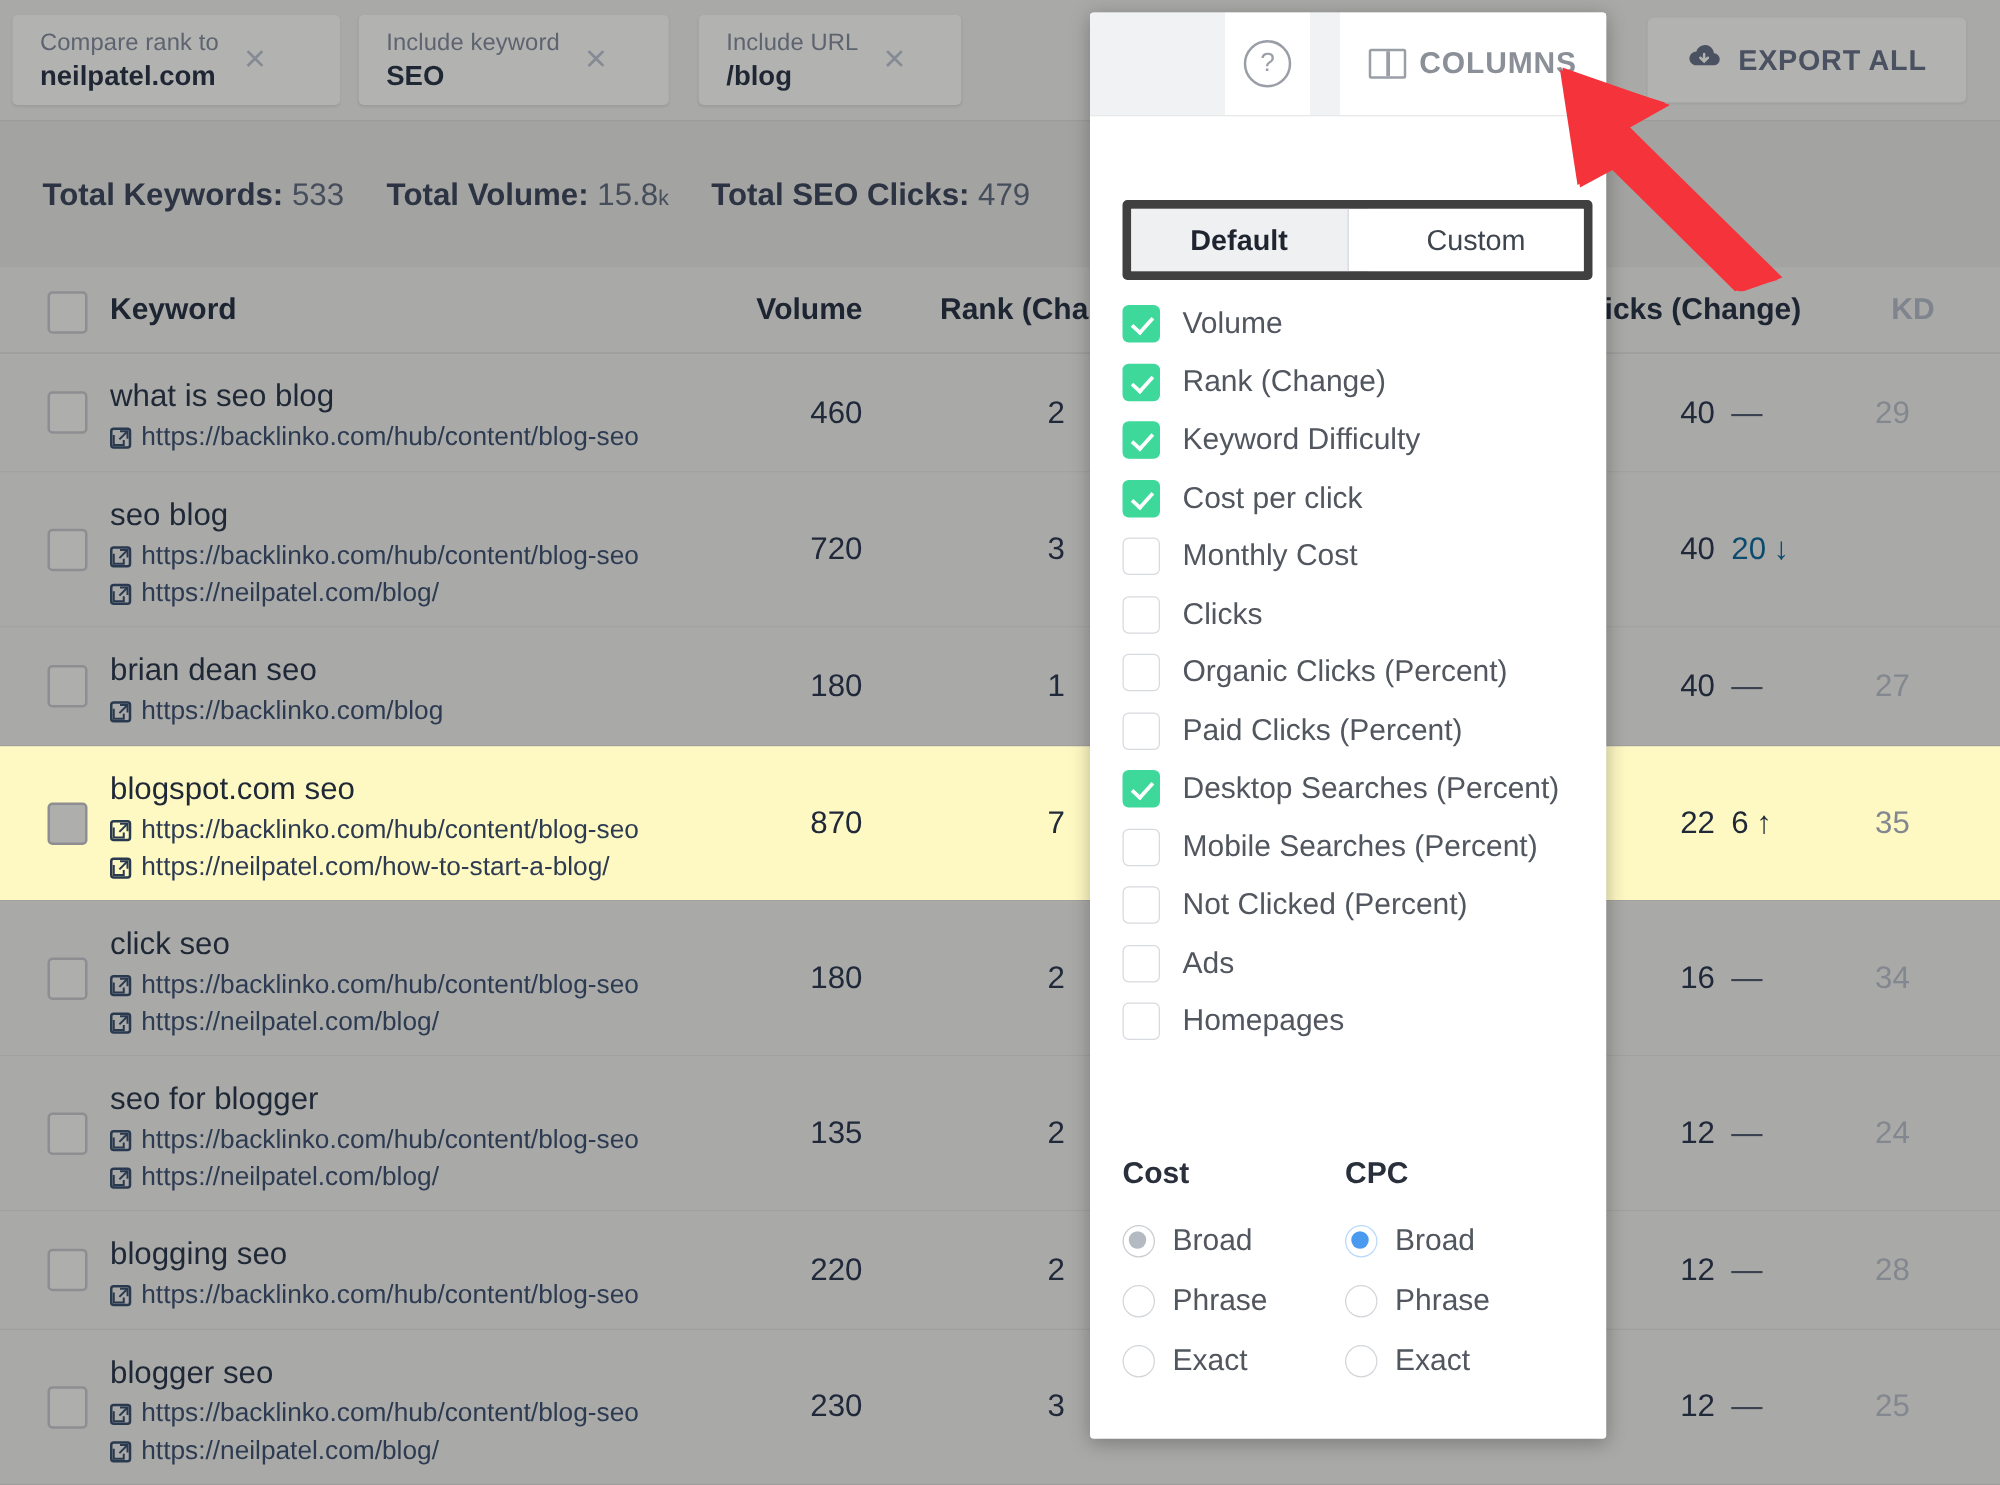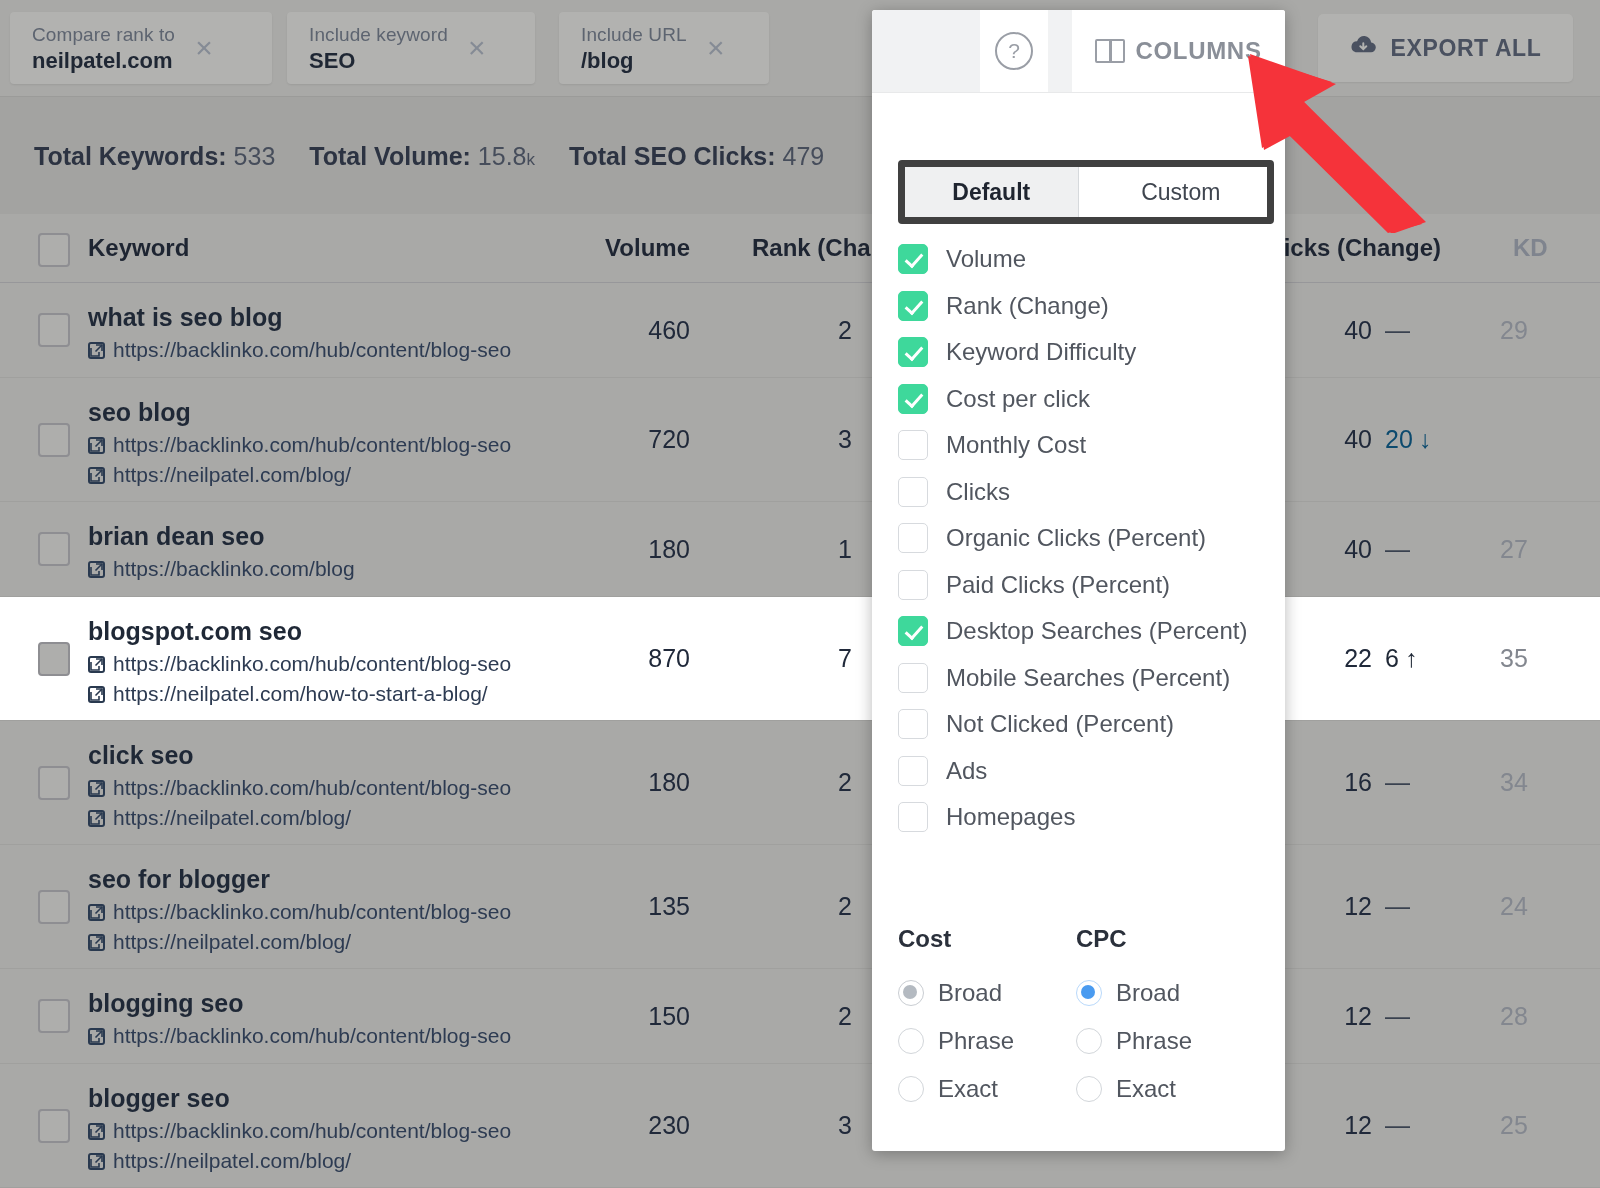--- a/index.html
+++ b/index.html
@@ -67,28 +67,28 @@
     background:#a9a9a7;
   }
   .th{position:absolute;top:0;height:68px;display:flex;align-items:center;
       font-size:24px;font-weight:bold;color:#1e2532;}
   .th.kd{color:#7f848e;}
   .row{
     position:relative;width:1600px;
     border-bottom:1px solid #a0a09e;
     background:#a9a9a7;
   }
-  .row.hl{background:#ffffff;}
+  .row.hl{background:#fef9c3;}
   .cb{
     position:absolute;left:38px;top:50%;transform:translateY(-50%);
     width:28px;height:30px;border:2px solid #8e8e92;border-radius:4px;background:#aeaeac;
   }
   .thead .cb{top:19px;transform:none;}
   .kwcell{position:absolute;left:88px;top:0;right:700px;padding:16px 0 18px;}
-  .kw{font-size:25px;font-weight:bold;color:#1f2836;line-height:36px;}
+  .kw{font-size:25px;font-weight:normal;color:#1f2836;line-height:36px;}
   .url{font-size:21px;color:#2d3b52;line-height:30px;display:flex;align-items:center;gap:8px;}
   .url .lnk{font-size:19px;color:#29394f;}
   .cell{position:absolute;top:0;height:100%;display:flex;align-items:center;
         font-size:25px;color:#20293a;}
   .c-vol{left:600px;width:90px;justify-content:flex-end;}
   .c-rank{left:742px;width:110px;justify-content:flex-end;}
   .c-clicks{left:1290px;width:82px;justify-content:flex-end;}
   .c-chg{left:1385px;width:86px;justify-content:flex-start;gap:6px;}
   .c-kd{left:1500px;width:80px;justify-content:flex-start;color:#83878f;}
   .dash{color:#39414f;}
@@ -415,21 +415,21 @@
               <span class="lnk" style="display: inline-block; border: 2px solid rgb(41, 57, 79); border-radius: 3px; width: 13px; height: 13px; font-size: 0px; position: relative;">
                 <svg width="17" height="17" viewBox="0 0 17 17" style="position:absolute;left:-2px;top:-2px">
                   <path d="M3 6 v8 h8 v-4" stroke="#29394f" stroke-width="1.6" fill="none"></path>
                   <path d="M8 3 h6 v6" stroke="#29394f" stroke-width="1.6" fill="none"></path>
                   <path d="M14 3 L7.5 9.5" stroke="#29394f" stroke-width="1.6" fill="none"></path>
                 </svg>
               </span>
               <span>https://backlinko.com/hub/content/blog-seo</span>
             </div>
           </div>
-          <div class="cell c-vol">150</div>
+          <div class="cell c-vol">220</div>
           <div class="cell c-rank">2</div>
           <div class="cell c-clicks">12</div>
           <div class="cell c-chg">
             <span class="dash">—</span>
           </div>
           <div class="cell c-kd">28</div>
         </div>
         <div class="row" style="height: 123px;">
           <div class="cb"></div>
           <div class="kwcell">

